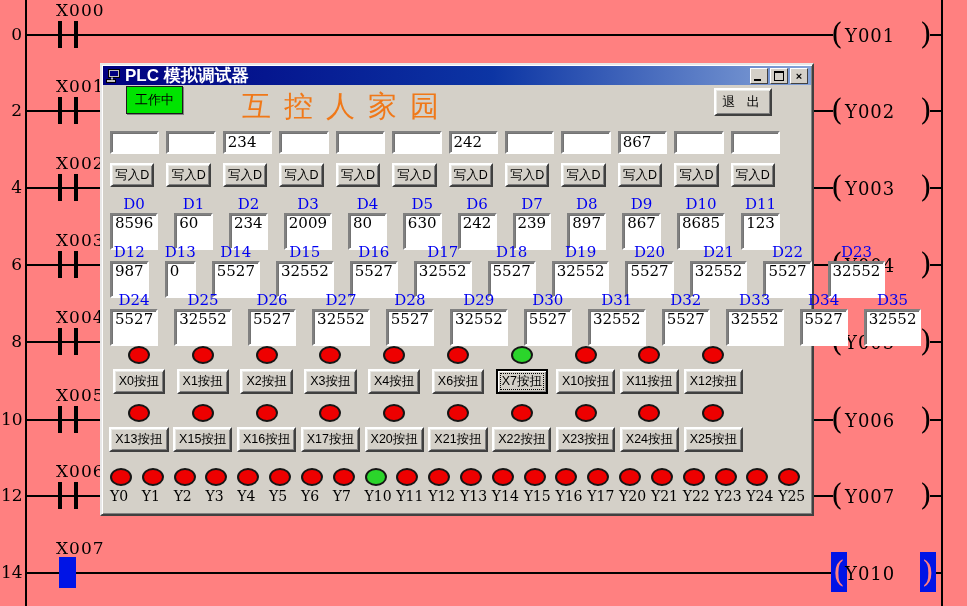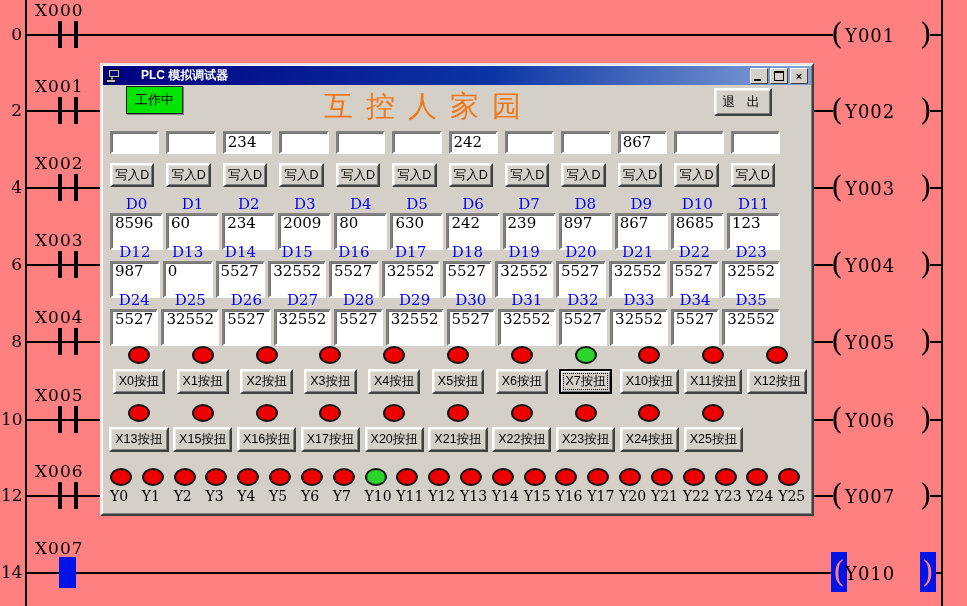--- a/index.html
+++ b/index.html
@@ -9,21 +9,21 @@
 
   
   .rail{position:absolute;top:0;bottom:0;width:2px;background:#000;z-index:1}
   .rail.left{left:25px}.rail.right{left:941px}
   .lrow{position:absolute;left:0;width:967px;height:77px;z-index:1}
   .lrow .rnum{position:absolute;left:1px;top:24px;width:21px;text-align:right;
       font-size:17px;color:#000;font-family:"DejaVu Serif",serif;}
   .lrow .wire{position:absolute;top:34px;height:2px;background:#000}
   .lrow .wL{left:25px;width:808px}
   .lrow .wR{left:930px;width:13px}
-  .lrow .clabel{position:absolute;left:35px;top:0;font-size:17px;color:#000;
+  .lrow .clabel{position:absolute;left:56px;top:0;font-size:17px;color:#000;
       font-family:"DejaVu Serif",serif;letter-spacing:1px}
   .contact{position:absolute;left:56px;top:19px;width:24px;height:31px}
   .contact .bar{position:absolute;top:2px;width:4px;height:27px;background:#000}
   .contact .bL{left:2px}.contact .bR{left:18px}
   .contact .cursor{display:none;position:absolute;left:3px;top:0;width:17px;height:31px;background:var(--sel)}
   .lrow.selected .contact .cursor{display:block}
   .coil{position:absolute;left:0;top:0;width:100%;height:100%;pointer-events:none}
   .coil .paren{position:absolute;top:14px;font-size:30px;line-height:40px;color:#000;
       font-family:"DejaVu Serif",serif;font-weight:400}
   .coil .pO{left:831px}.coil .pC{left:920px}
@@ -31,50 +31,50 @@
       font-family:"DejaVu Serif",serif;letter-spacing:1px}
   .lrow.selected .coil .paren{background:var(--sel);color:var(--bg);padding:0 2px}
 
   
   .dialog{position:absolute;left:100px;top:63px;width:710px;height:449px;z-index:10;
       background:var(--face,#D4D0C8);border:2px solid;border-color:#e8e8e8 #404040 #404040 #e8e8e8;
       box-shadow:inset 1px 1px 0 #fff, inset -1px -1px 0 #808080;}
   .titlebar{position:absolute;left:1px;right:1px;top:1px;height:19px;
       background:linear-gradient(90deg,var(--titleA,#000080) 0%,#0c35a4 55%,var(--titleB,#86A4D8) 100%);
       display:flex;align-items:center;padding:0 3px;box-sizing:border-box}
-  .title-text{color:#fff;font-weight:bold;font-size:12px;margin-left:20px;white-space:nowrap}
+  .title-text{color:#fff;font-weight:bold;font-size:17px;margin-left:4px;white-space:nowrap}
   .win-btns{margin-left:auto;display:flex;gap:2px}
   .win-btn{width:16px;height:14px;background:var(--face);border:1px solid;
       border-color:#fff #404040 #404040 #fff;position:relative;cursor:default;
       display:flex;align-items:center;justify-content:center}
   .g-min{position:absolute;left:3px;bottom:2px;width:7px;border-bottom:2px solid #000}
   .g-max{width:8px;height:7px;border:1px solid #000;border-top-width:2px}
   .g-x{font-size:11px;font-weight:bold;line-height:10px;color:#000}
 
   .statusbtn{position:absolute;left:24px;top:21px;width:55px;height:26px;background:var(--statusGreen,#00E400);
       border:1px solid #1a1a1a;box-shadow:1px 1px 0 #808080;color:#000;font-size:13px;
       display:flex;align-items:center;justify-content:center}
-  .banner{position:absolute;left:152px;top:22px;width:350px;text-align:center;color:var(--banner,#F07818);
+  .banner{position:absolute;left:140px;top:22px;width:350px;color:var(--banner,#F07818);
       font-size:29px;letter-spacing:13px;font-family:"DejaVu Serif",serif;white-space:nowrap}
   .btn3d{background:var(--face);border:2px solid;border-color:#fff #404040 #404040 #fff;
       box-shadow:inset 1px 1px 0 #e8e8e4, inset -1px -1px 0 #808080;color:#000;cursor:default;
       display:flex;align-items:center;justify-content:center;box-sizing:border-box;
       font-family:Liberation Sans, sans-serif}
   .exitbtn{position:absolute;left:612px;top:23px;width:58px;height:28px;font-size:13px;letter-spacing:4px}
 
   .grid12{position:absolute;left:8px;width:670px;display:grid;grid-template-columns:repeat(12,1fr);gap:7px}
   .tbox{background:#fff;border:2px solid;border-color:#808080 #fff #fff #808080;
       box-shadow:inset 1px 1px 0 rgba(0,0,0,.55);box-sizing:border-box;
       font-family:"DejaVu Serif",serif;font-size:15px;color:#000;padding:1px 3px;overflow:hidden;
       white-space:nowrap;text-align:left}
   .inputsrow{top:66px}.inputsrow .tbox{height:23px;line-height:17px}
   .writerow{top:98px}
   .writebtn{height:24px;width:90%;justify-self:start;font-size:12.5px;white-space:nowrap;padding:0 2px}
 
-  .reggroup{position:absolute;left:8px;width:670px;display:grid;grid-template-columns:repeat(12,1fr);gap:3px}
+  .reggroup{position:absolute;left:8px;width:670px;display:grid;grid-template-columns:repeat(12,1fr);gap:16px}
   .g0{top:132px}.g1{top:180px}.g2{top:228px}
   .regcell{display:flex;flex-direction:column}
   .reglabel{height:15px;text-align:center;color:var(--labelBlue,#0000F0);font-size:15px;line-height:15px;
       font-family:"DejaVu Serif",serif;margin-bottom:1px}
   .regval{height:37px;line-height:15px}
 
   .led{width:22px;height:18px;border-radius:50%;border:2px solid #151515;box-sizing:border-box;display:block}
   .led.red{background:var(--ledRed,#EE0000)}
   .led.green{background:var(--ledGreen,#2BD52B)}
 
@@ -483,24 +483,20 @@
       <div class="xcell">
         <span class="led red"></span>
         <div class="btn3d xbtn">X3按扭</div>
       </div>
 
       <div class="xcell">
         <span class="led red"></span>
         <div class="btn3d xbtn">X4按扭</div>
       </div>
 
-      <div class="xcell">
-        <span class="led red"></span>
-        <div class="btn3d xbtn">X5按扭</div>
-      </div>
 
       <div class="xcell">
         <span class="led red"></span>
         <div class="btn3d xbtn">X6按扭</div>
       </div>
 
       <div class="xcell">
         <span class="led green"></span>
         <div class="btn3d xbtn focused">X7按扭</div>
       </div>

